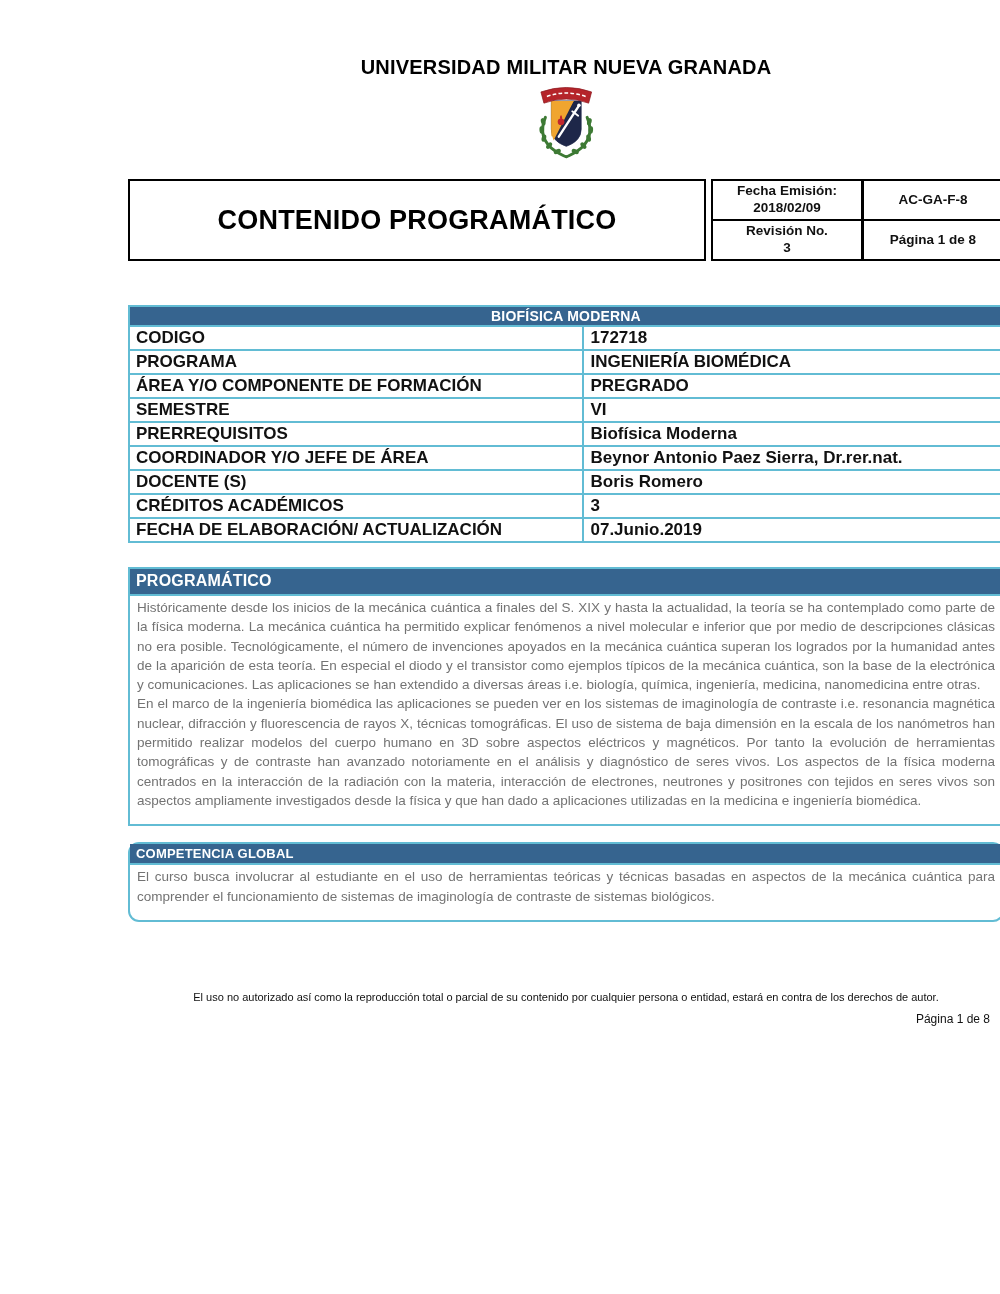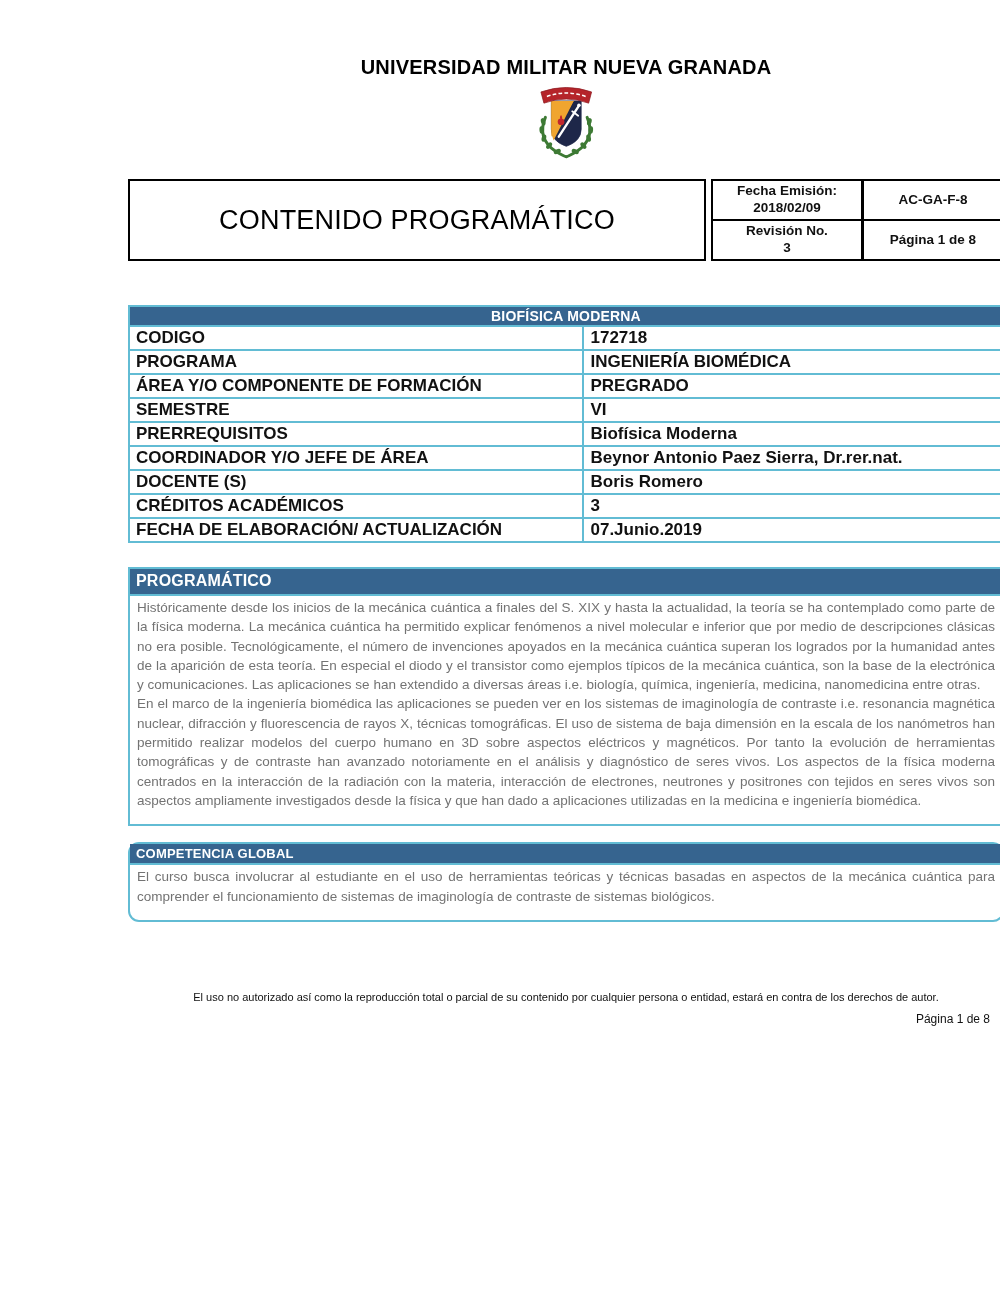--- a/index.html
+++ b/index.html
@@ -24,21 +24,21 @@
   }
   .logo-wrap { text-align:center; margin-top:4px; height:84px; }
   .logo-wrap svg { height:82px; }
 
   
   .doc-header { display:flex; margin-top:12px; height:82px; gap:5px; }
   .doc-header .big-cell {
     flex:1 1 auto;
     border:2px solid #000;
     display:flex; align-items:center; justify-content:center;
-    font-size:27px; font-weight:normal; color:#000;
+    font-size:27px; font-weight:bold; color:#000;
     letter-spacing:0.2px;
   }
   .doc-header .grid {
     display:grid;
     grid-template-columns:152px 141px;
     grid-template-rows:1fr 1fr;
   }
   .doc-header .grid .cell {
     border:2px solid #000;
     display:flex; flex-direction:column; align-items:center; justify-content:center;

